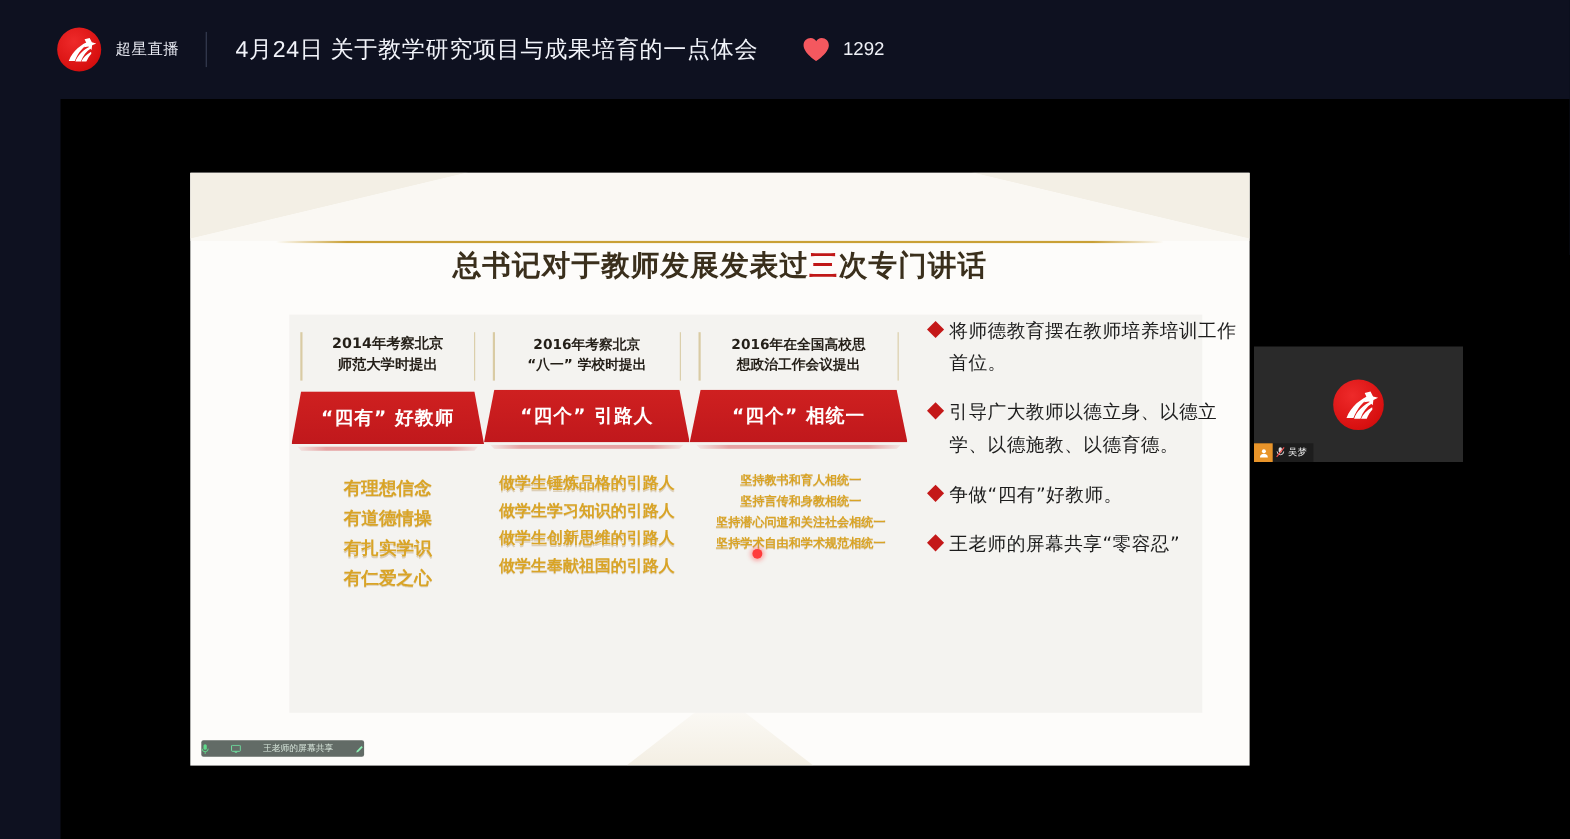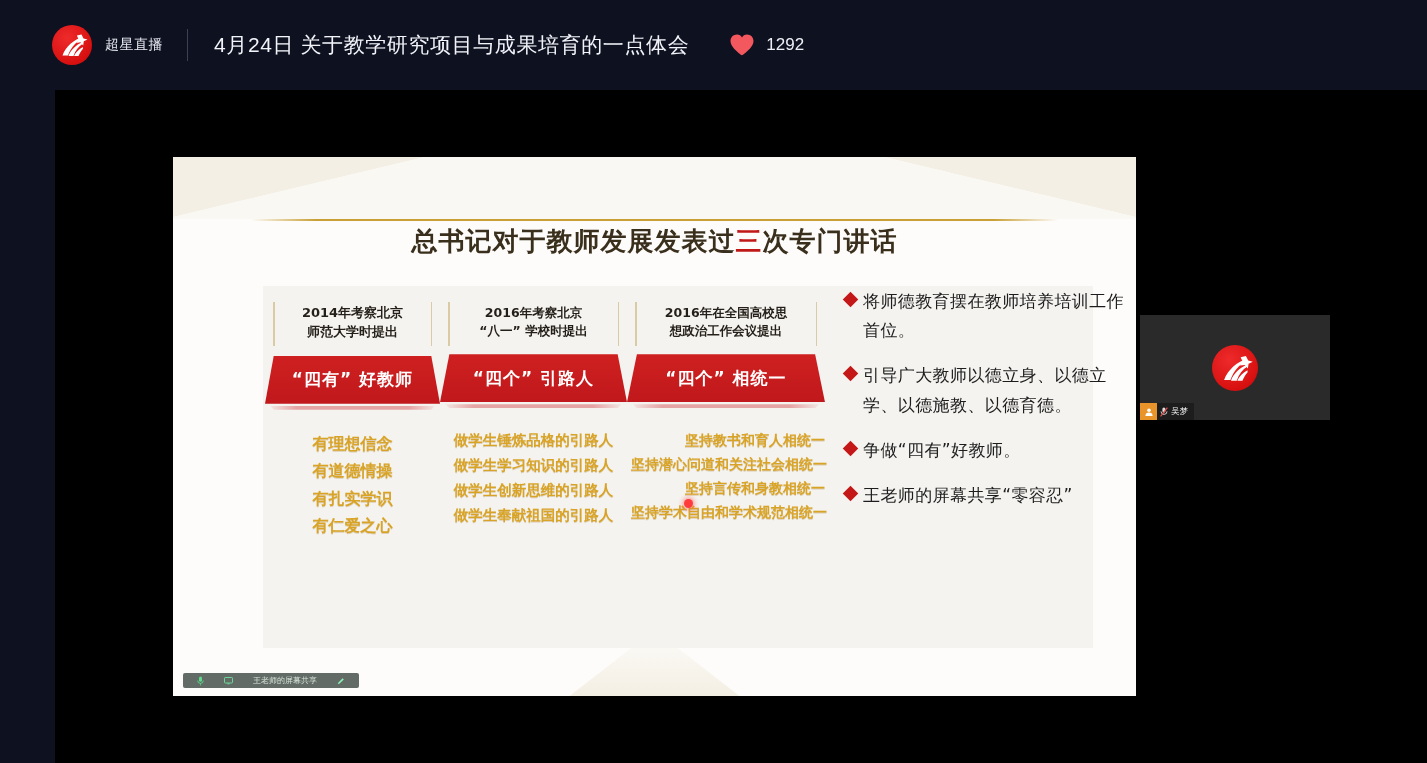--- a/index.html
+++ b/index.html
@@ -118,21 +118,21 @@
   }
 
   .col-list {
     margin-top: 20px; text-align: center;
     color: #d9a426; font-weight: bold; line-height: 1.72;
     font-family: "DejaVu Sans", sans-serif; white-space: nowrap;
     text-shadow: 0 1px 0 rgba(150,100,10,.25);
   }
   .col.c0 .col-list { font-size: 16px; }
   .col.c1 .col-list { font-size: 14.5px; }
-  .col.c2 .col-list { font-size: 14px; text-align: right; padding-left: 4px; }
+  .col.c2 .col-list { font-size: 11px; text-align: center; padding-left: 4px; }
 
   
   #bullets {
     position: absolute; left: 672px; top: 130px; width: 285px;
   }
   .bullet { display: flex; align-items: flex-start; margin-bottom: 16px; }
   .diamond {
     width: 11px; height: 11px; flex: none; margin-top: 7px; margin-right: 7px;
     background: #c41818; transform: rotate(45deg);
   }
@@ -144,21 +144,21 @@
   
   #cursor-dot {
     position: absolute; left: 511px; top: 342px; width: 9px; height: 9px;
     border-radius: 50%; background: #ff3b3b; box-shadow: 0 0 4px 2px rgba(255,80,80,.45);
   }
 
   
   #share-chip {
     position: absolute; left: 10px; bottom: 8px; height: 15px;
     background: rgba(64,74,70,.82); border-radius: 2px;
-    display: flex; align-items: center; padding: 0 14px; gap: 20px;
+    display: flex; align-items: center; padding: 0 0; gap: 20px;
   }
   #share-chip .chip-label { color: #d6e4da; font-size: 8px; white-space: nowrap; }
   #share-chip svg { display: block; }
 
   
   #video-rail {
     position: absolute; left: 1085px; top: 225px; width: 190px; height: 215px;
   }
   .tile { position: relative; width: 100%; overflow: hidden; }
   #tile-top { height: 105px; background: #2a2a2a; }
@@ -282,22 +282,22 @@
           <div class="col-head" data-interactable="false">
             <span class="rule-l" data-interactable="false"></span>
             <span class="rule-r" data-interactable="false"></span>
             <div data-interactable="false">2016年在全国高校思</div>
             <div data-interactable="false">想政治工作会议提出</div>
           </div>
           <div class="banner" data-interactable="false">“四个” 相统一</div>
           <div class="banner-shadow" data-interactable="false"></div>
           <div class="col-list" data-interactable="false">
             <div data-interactable="false">坚持教书和育人相统一</div>
+            <div data-interactable="false">坚持言传和身教相统一</div>
             <div data-interactable="false">坚持潜心问道和关注社会相统一</div>
-            <div data-interactable="false">坚持言传和身教相统一</div>
             <div data-interactable="false">坚持学术自由和学术规范相统一</div>
           </div>
         </div>
       </div>
 
       <div id="bullets" data-interactable="false">
         <div class="bullet" data-interactable="false">
           <span class="diamond" data-interactable="false"></span>
           <span class="bullet-text" data-interactable="false">将师德教育摆在教师培养培训工作首位。</span>
         </div>

